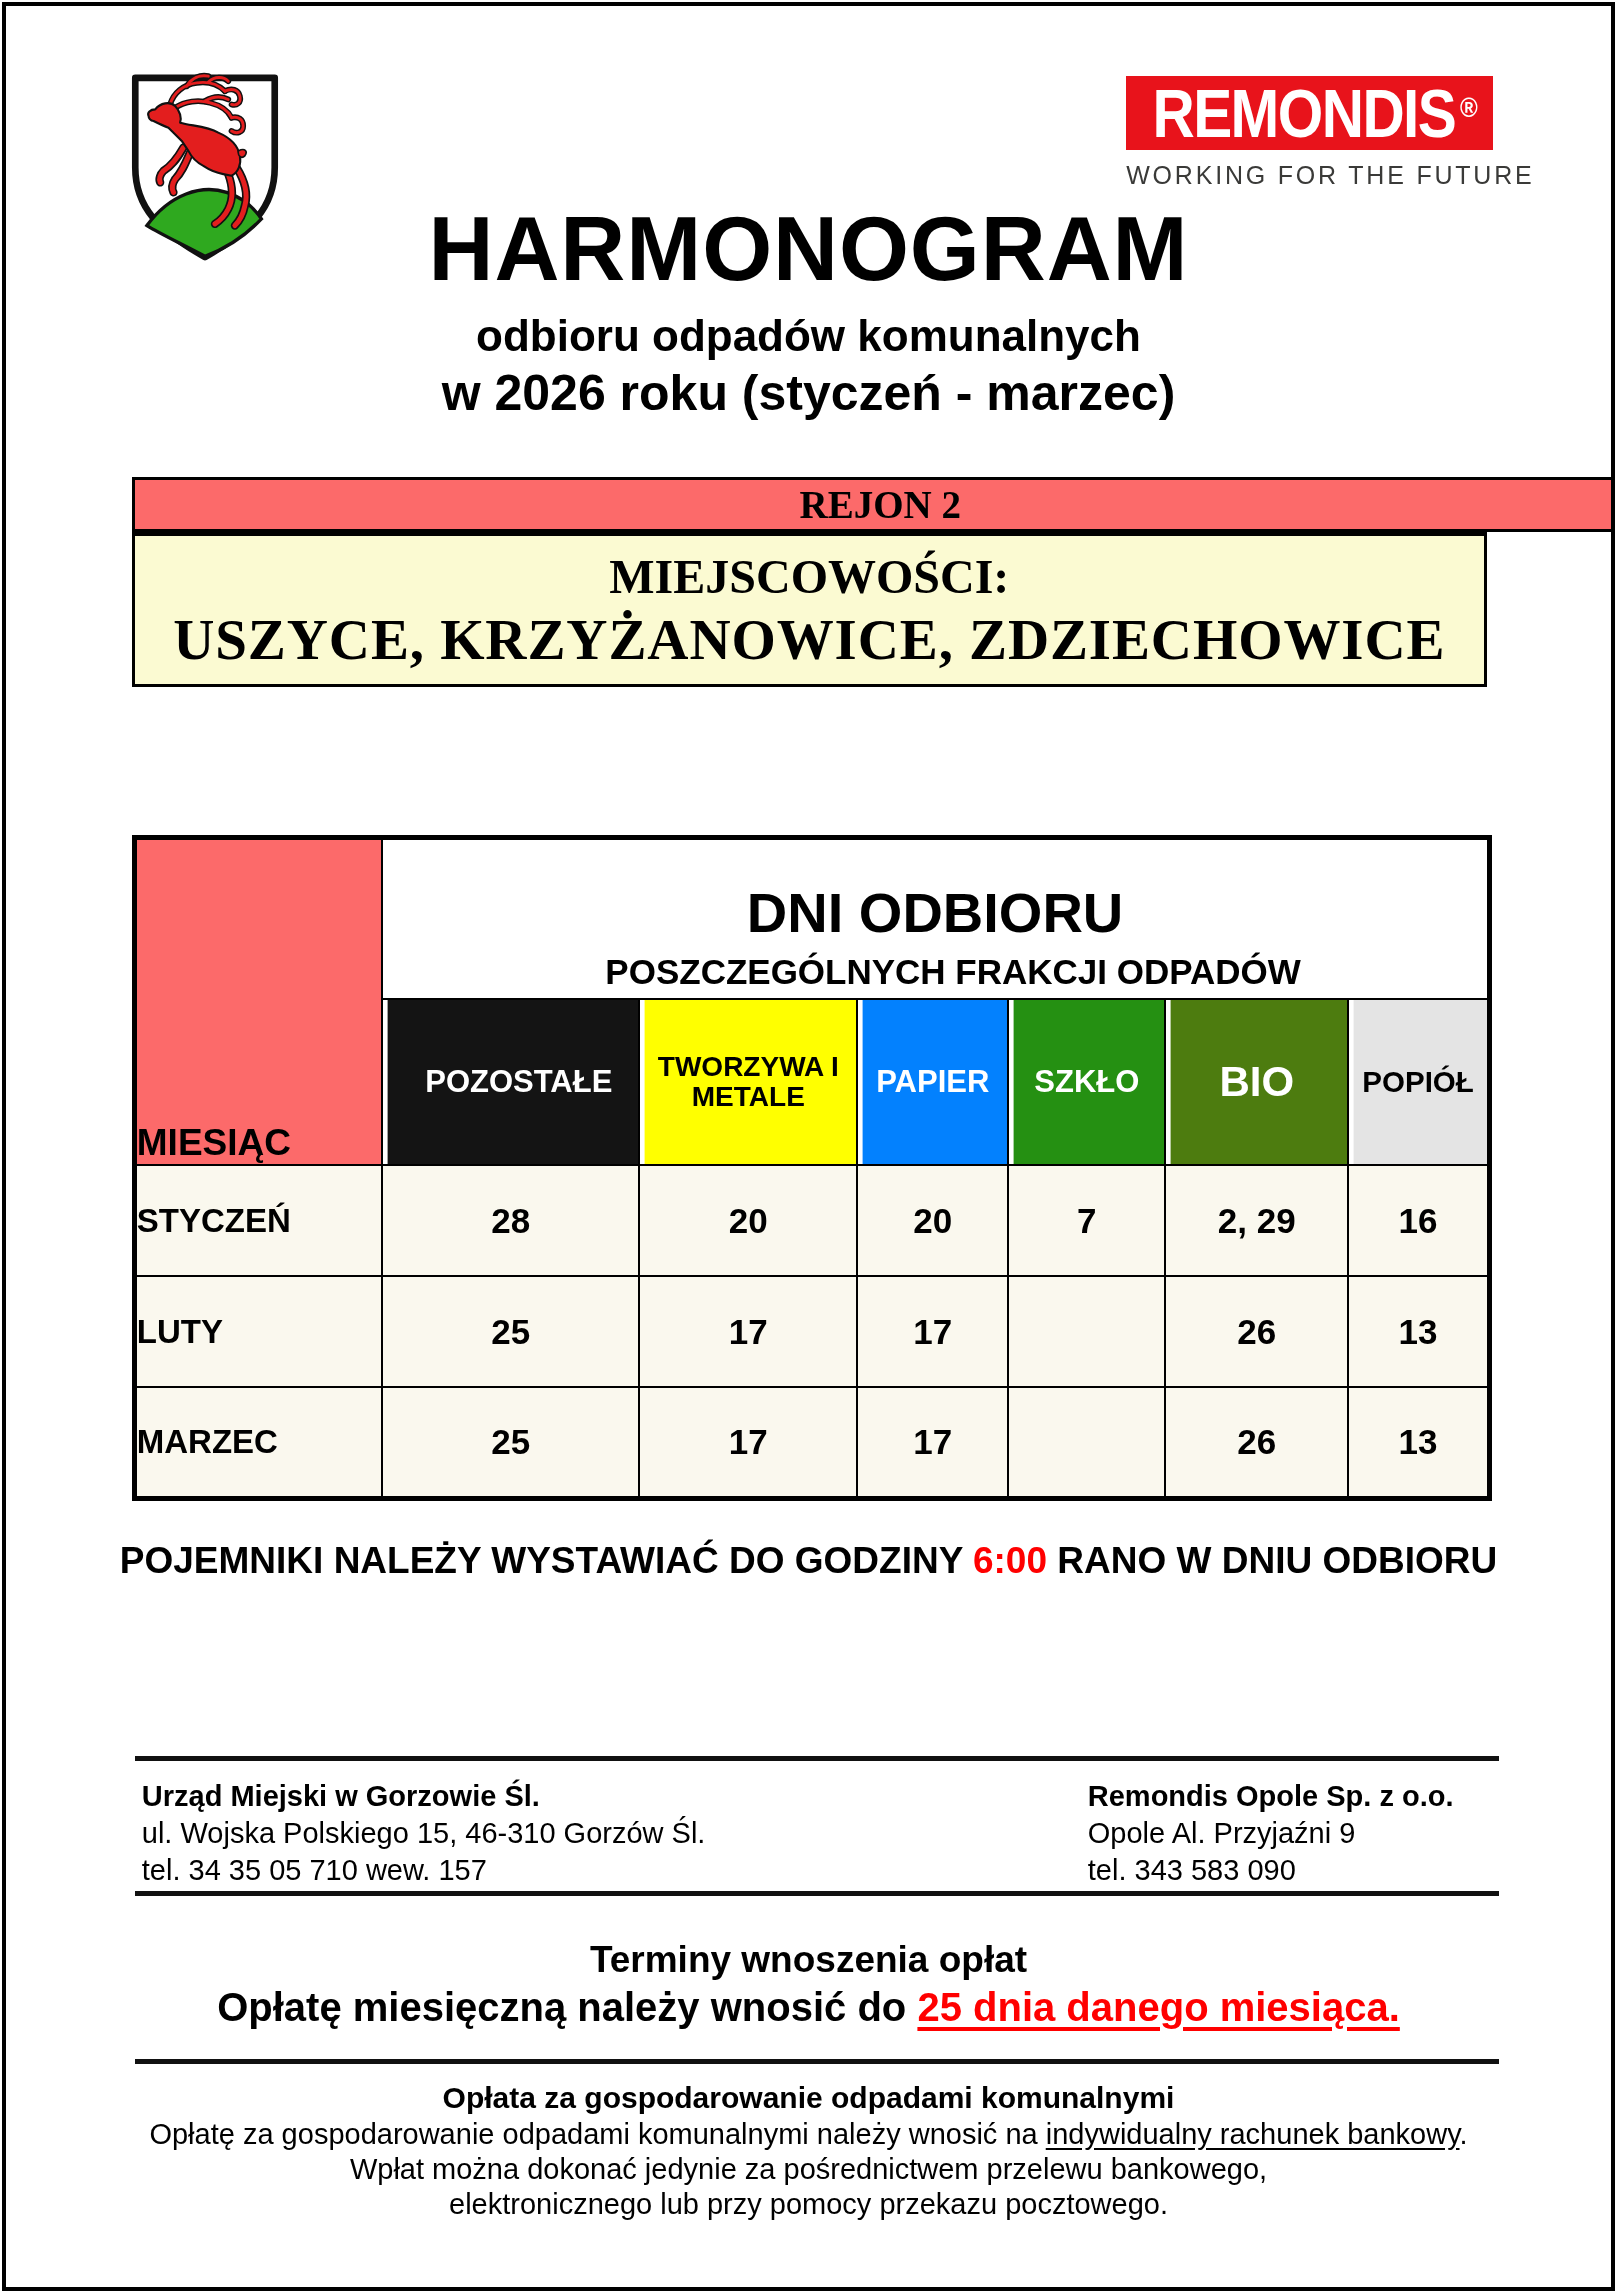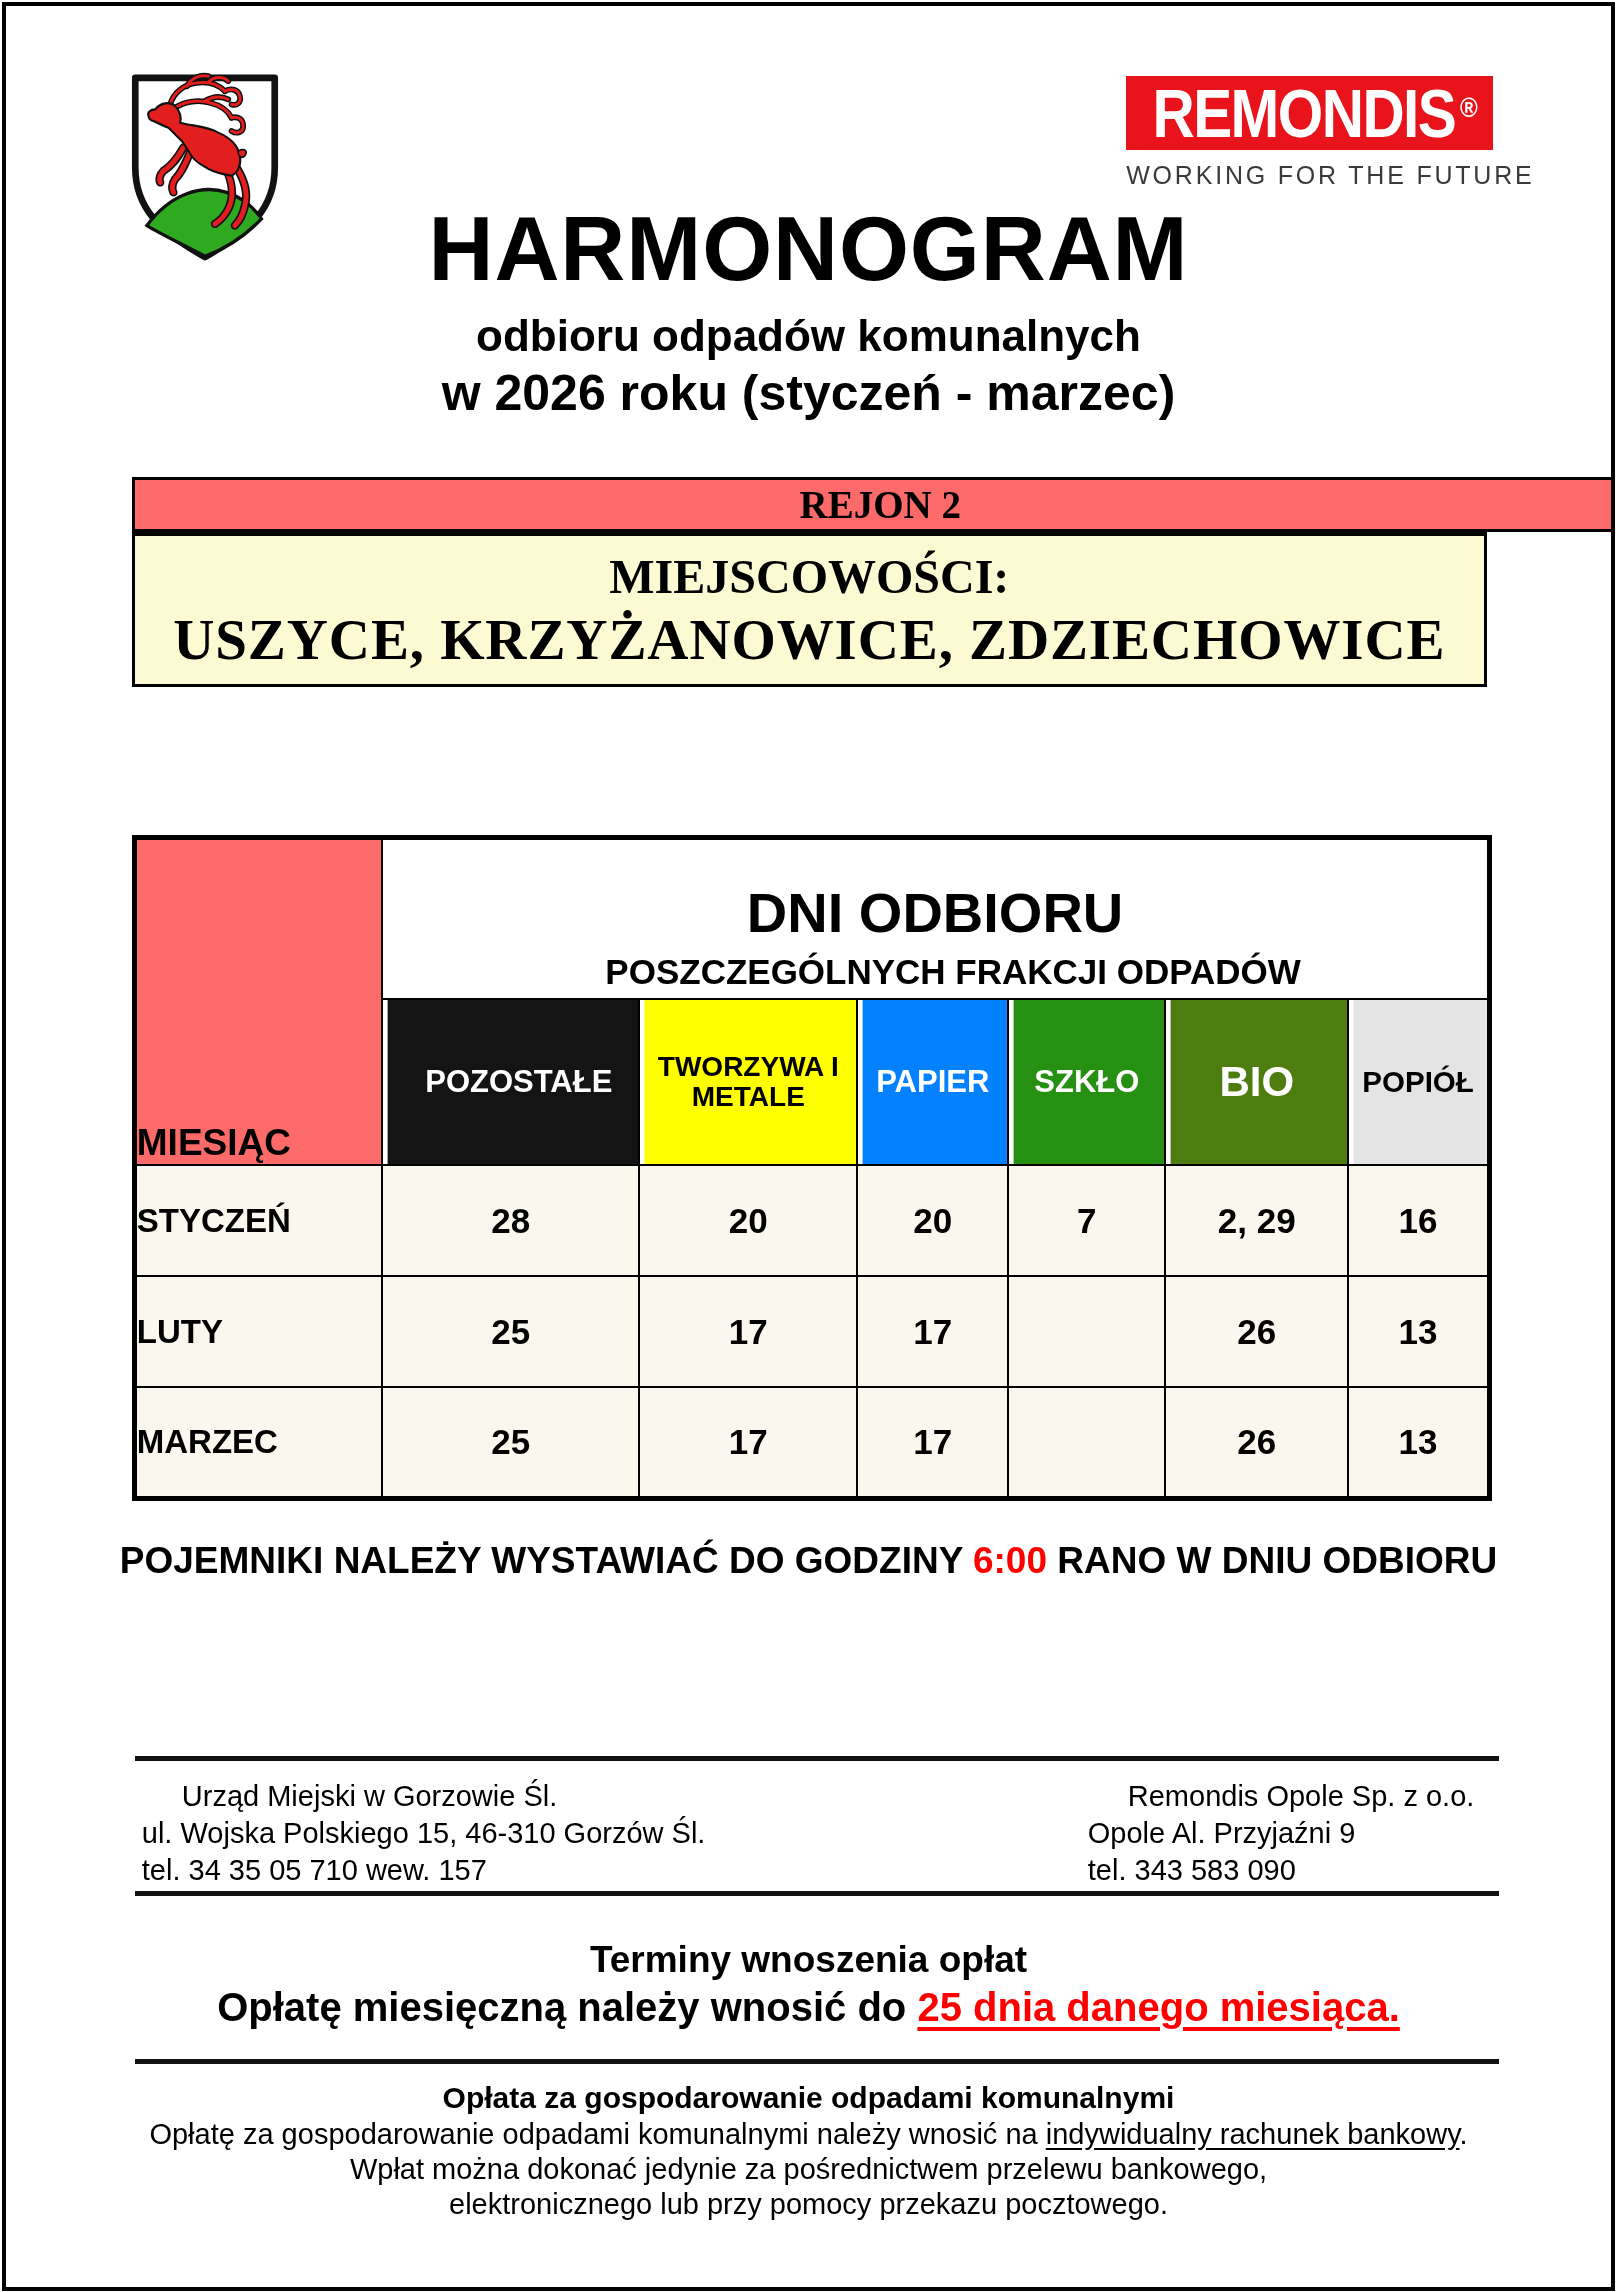--- a/index.html
+++ b/index.html
@@ -87,21 +87,21 @@
   .pojemniki { top:1534px; font-size:37px; font-weight:bold; white-space:nowrap; }
   .red-text { color:#FF0000; }
   .hrule { left:129px; width:1364px; height:5.5px; background:#111; }
   .rule-1 { top:1750px; }
   .rule-2 { top:1885px; }
   .rule-3 { top:2053px; }
 
   .contact { top:1772px; font-size:29px; line-height:37px; }
   .contact-left  { left:136px; }
   .contact-right { left:1082px; }
-  .contact .c-name { font-weight:normal;margin-left:40px; }
+  .contact .c-name { font-weight:bold; }
 
   .terminy-heading { top:1933px; font-size:37px; font-weight:bold; }
   .oplata-line     { top:1979px; font-size:40px; font-weight:bold; }
   .oplata-deadline {
     color:#FF0000; text-decoration:underline; text-decoration-thickness:3.7px; text-underline-offset:5.5px;
   }
   .fee-heading { top:2075px; font-size:30px; font-weight:bold; }
   .fee-line-1  { top:2112px; font-size:29px; }
   .fee-line-2  { top:2147px; font-size:29px; }
   .fee-line-3  { top:2182px; font-size:29px; }

